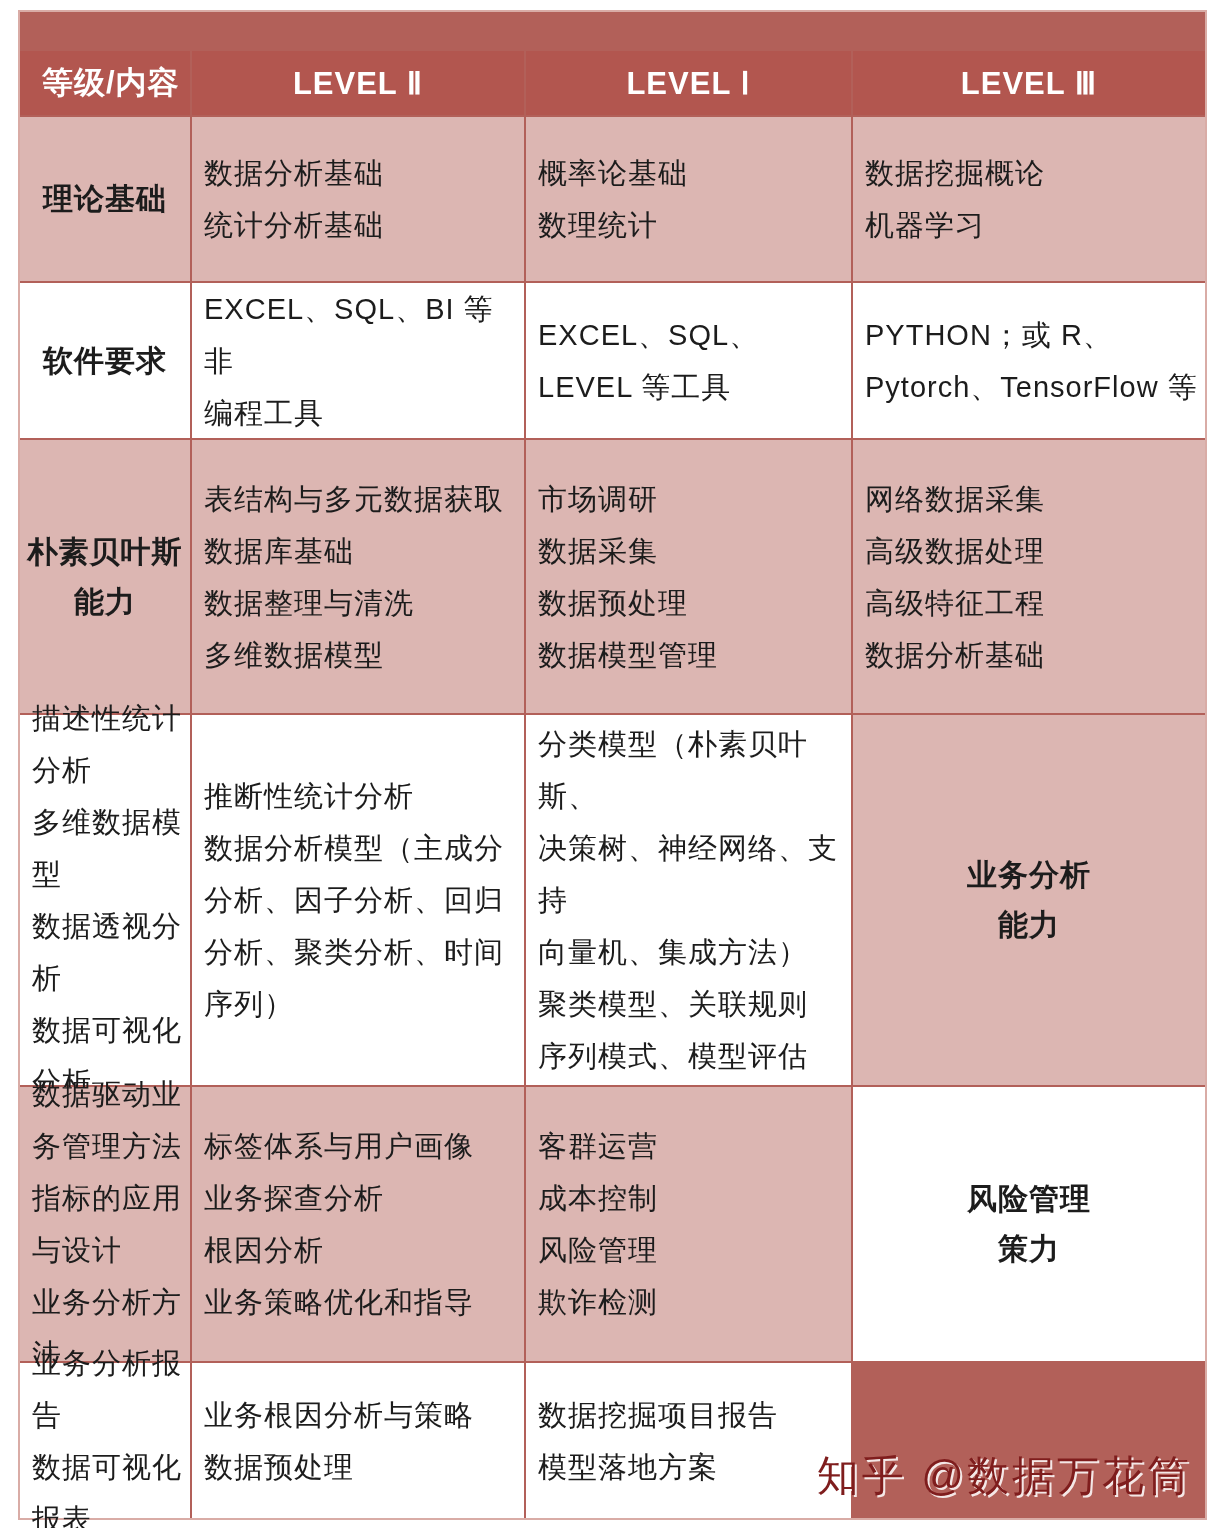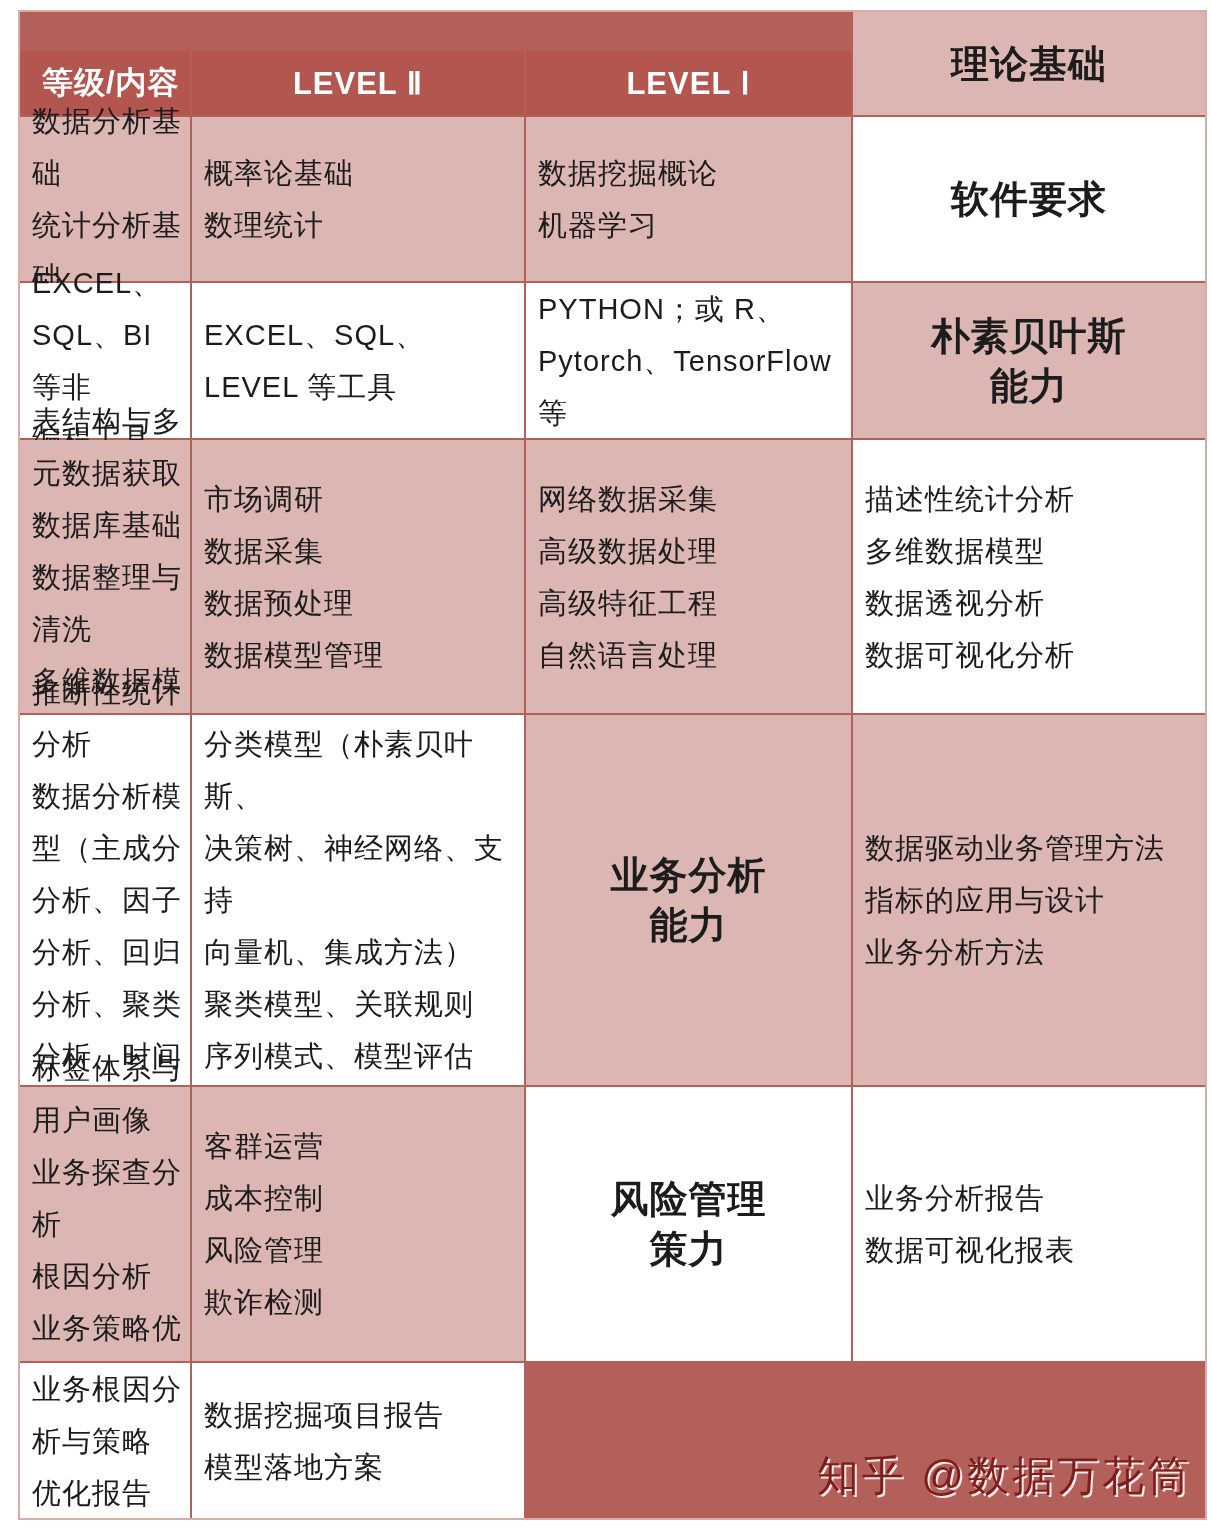--- a/index.html
+++ b/index.html
@@ -26,40 +26,41 @@
   .hcell {
     background:#b2564f; color:#ffffff;
     font-weight:bold; font-size:31px;
     display:flex; flex-direction:row; align-items:center; justify-content:center;
     letter-spacing:1px;
     margin-top:39px;
   }
   .hcell.first { justify-content:flex-start; padding-left:22px; }
   .labelcell {
     font-weight:bold; align-items:center; text-align:center;
-    font-size:38px; line-height:50px;
+    font-size:30px; line-height:50px;
   }
   .level { padding-left:12px; padding-right:6px; }
   .shaded { background:#dcb6b2; }
   .plain  { background:#ffffff; }
   .watermark {
     position:absolute; right:20px; bottom:24px;
     font-size:42px; color:#7f1d1d; letter-spacing:3px;
     text-shadow:2px 2px 0 rgba(255,255,255,0.85);
     pointer-events:none;
   }
 </style>
 </head>
 <body>
 
 <div class="table">
 
   <div class="hcell first">等级/内容</div>
   <div class="hcell">LEVEL Ⅱ</div>
   <div class="hcell">LEVEL Ⅰ</div>
+  <div class="hcell">LEVEL Ⅲ</div>
 
   <div class="cell labelcell shaded">理论基础</div>
   <div class="cell level shaded">数据分析基础
 统计分析基础</div>
   <div class="cell level shaded">概率论基础
 数理统计</div>
   <div class="cell level shaded">数据挖掘概论
 机器学习</div>
 
   <div class="cell labelcell plain">软件要求</div>
@@ -76,21 +77,21 @@
 数据库基础
 数据整理与清洗
 多维数据模型</div>
   <div class="cell level shaded">市场调研
 数据采集
 数据预处理
 数据模型管理</div>
   <div class="cell level shaded">网络数据采集
 高级数据处理
 高级特征工程
-自然语言处理</div>
+数据分析基础</div>
 
   <div class="cell level plain">描述性统计分析
 多维数据模型
 数据透视分析
 数据可视化分析</div>
   <div class="cell level plain">推断性统计分析
 数据分析模型（主成分
 分析、因子分析、回归
 分析、聚类分析、时间
 序列）</div>
@@ -112,18 +113,18 @@
   <div class="cell level shaded">客群运营
 成本控制
 风险管理
 欺诈检测</div>
 
   <div class="cell labelcell plain">风险管理
 策力</div>
   <div class="cell level plain">业务分析报告
 数据可视化报表</div>
   <div class="cell level plain">业务根因分析与策略
-优化报告</div>
+数据预处理</div>
   <div class="cell level plain">数据挖掘项目报告
 模型落地方案</div>
 </div>
 
 <div class="watermark">知乎 @数据万花筒</div>
 
 </body></html>

